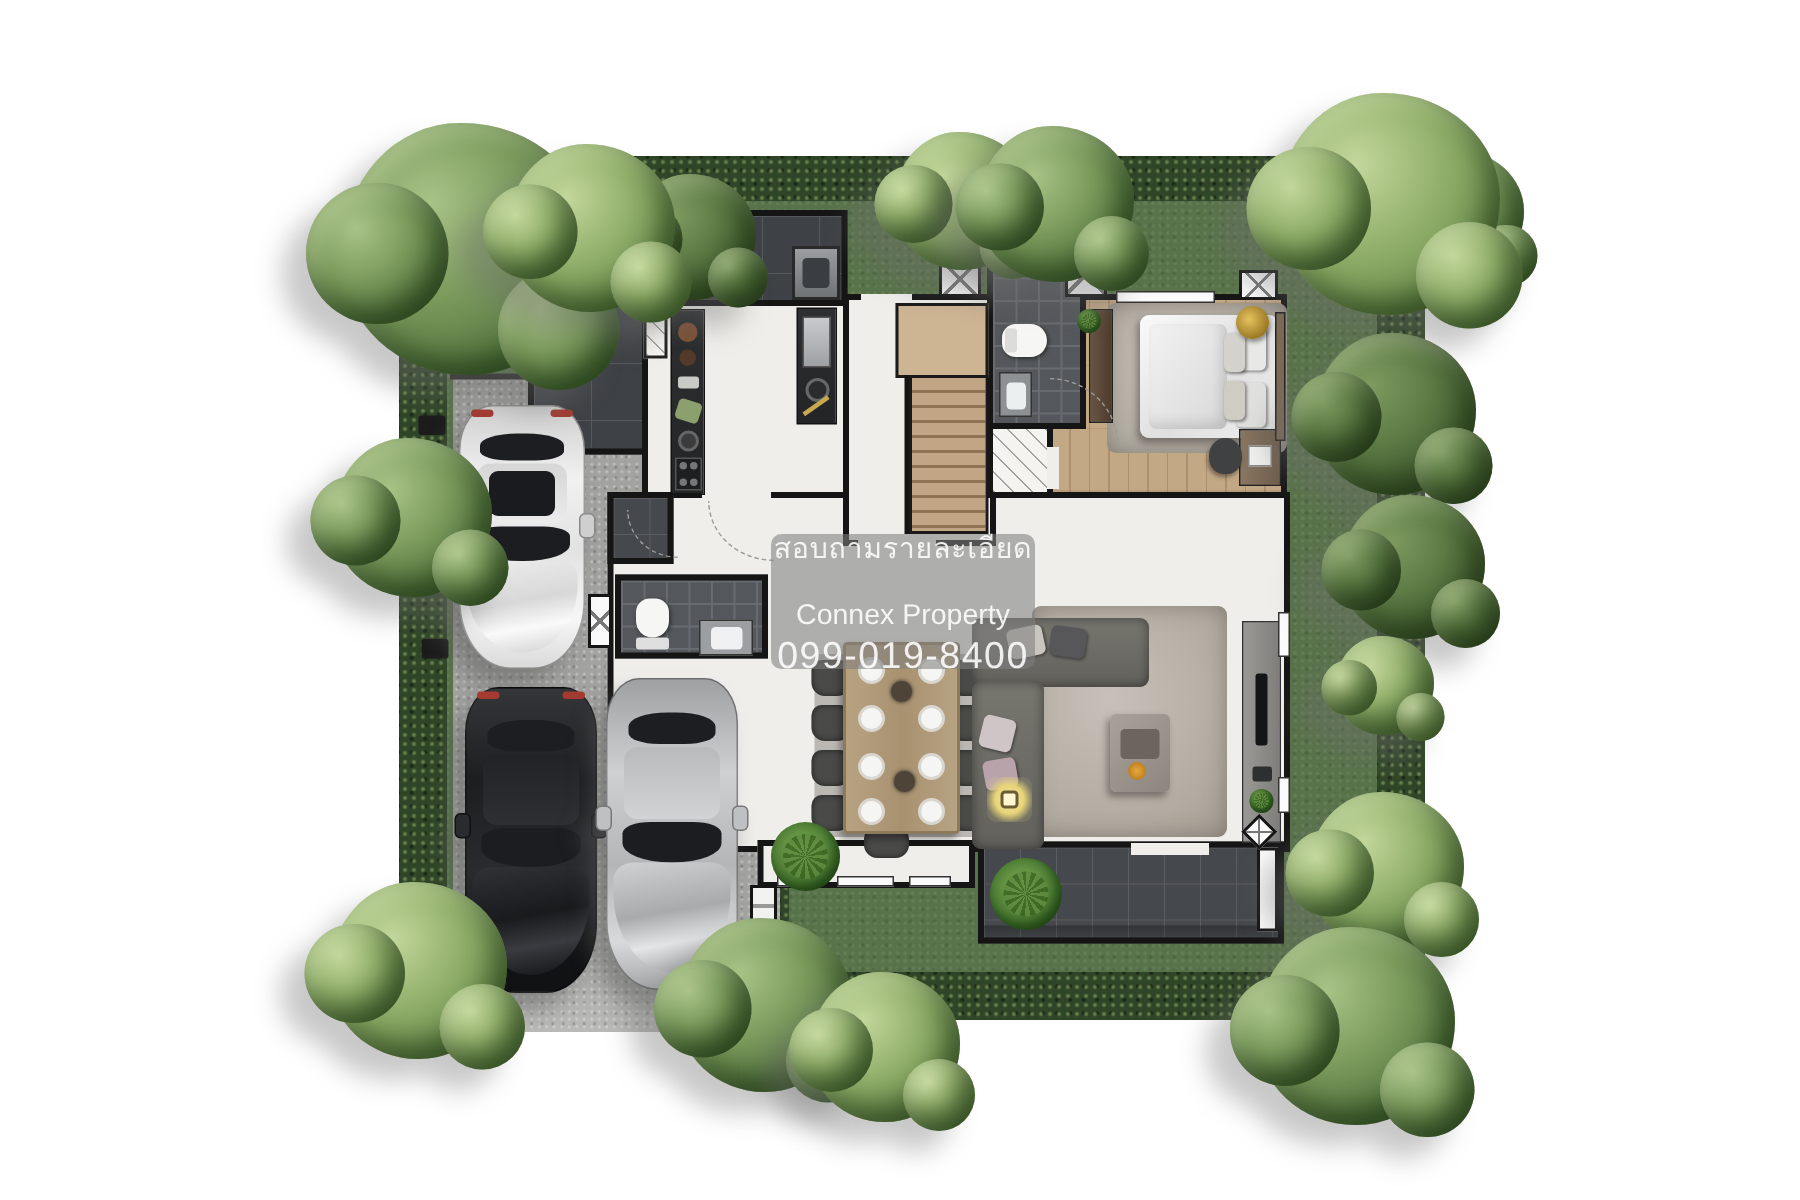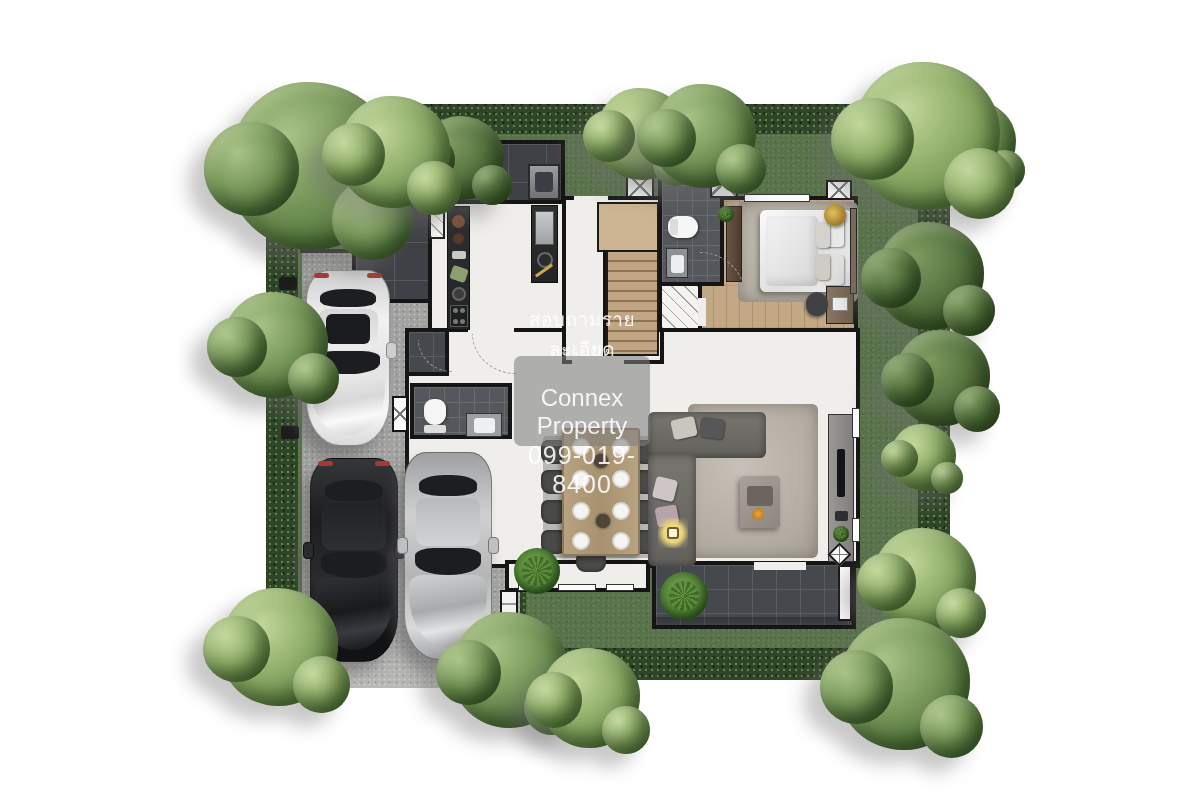--- a/index.html
+++ b/index.html
@@ -90,21 +90,21 @@
   .car.black .hoodp{background:linear-gradient(170deg,#313236,#191a1c 45%,#3a3b40 70%,#101113);}
   .car.silver .hoodp{background:linear-gradient(170deg,#d0d1d3,#a9aaac 45%,#e4e5e7 70%,#9b9c9e);}
   .mirror{position:absolute;top:41%;width:9px;height:15px;background:#cfcfcf;border-radius:4px;border:1px solid #888;}
   .car.black .mirror{background:#2a2b2e;border-color:#111;}
   .car.silver .mirror{background:#bfc0c2;border-color:#777;}
 
   
   .wm{background:rgba(128,128,128,.58);border-radius:7px;color:rgba(255,255,255,.88);
     display:flex;flex-direction:column;align-items:center;justify-content:center;text-align:center;z-index:60;}
   .wm .l1{font-size:19px;letter-spacing:.5px;}
-  .wm .l2{font-size:24px;margin-top:20px;}
+  .wm .l2{font-size:19px;margin-top:20px;}
   .wm .l3{font-size:25px;letter-spacing:1px;margin-top:1px;}
 </style>
 </head>
 <body>
 
 <div id="canvas">
 
   <div class="abs lawn" style="left:296px;top:118px;width:648px;height:557px;"></div>
   <div class="abs hedge" style="left:288px;top:104px;width:660px;height:30px;"></div>
   <div class="abs hedge" style="left:918px;top:104px;width:32px;height:562px;"></div>
@@ -308,19 +308,19 @@
   <div class="abs tree dark" style="left:876px;top:222px;width:108px;height:108px;z-index:54;"></div>
   <div class="abs tree dark" style="left:894px;top:330px;width:96px;height:96px;z-index:54;"></div>
   <div class="abs tree light" style="left:890px;top:424px;width:66px;height:66px;z-index:54;"></div>
   <div class="abs tree" style="left:222px;top:292px;width:106px;height:106px;z-index:55;"></div>
   <div class="abs tree light" style="left:220px;top:588px;width:118px;height:118px;z-index:55;"></div>
   <div class="abs tree" style="left:452px;top:612px;width:116px;height:116px;z-index:55;"></div>
   <div class="abs tree light" style="left:540px;top:648px;width:100px;height:100px;z-index:55;"></div>
   <div class="abs tree light" style="left:872px;top:528px;width:104px;height:104px;z-index:55;"></div>
   <div class="abs tree" style="left:838px;top:618px;width:132px;height:132px;z-index:55;"></div>
 
-  <div class="abs wm" style="left:514px;top:356px;width:136px;height:90px;">
+  <div class="abs wm" style="left:514px;top:356px;width:176px;height:90px;">
     <div class="l1">สอบถามรายละเอียด</div>
     <div class="l2">Connex Property</div>
     <div class="l3">099-019-8400</div>
   </div>
 
 </div>
 
 </body></html>

